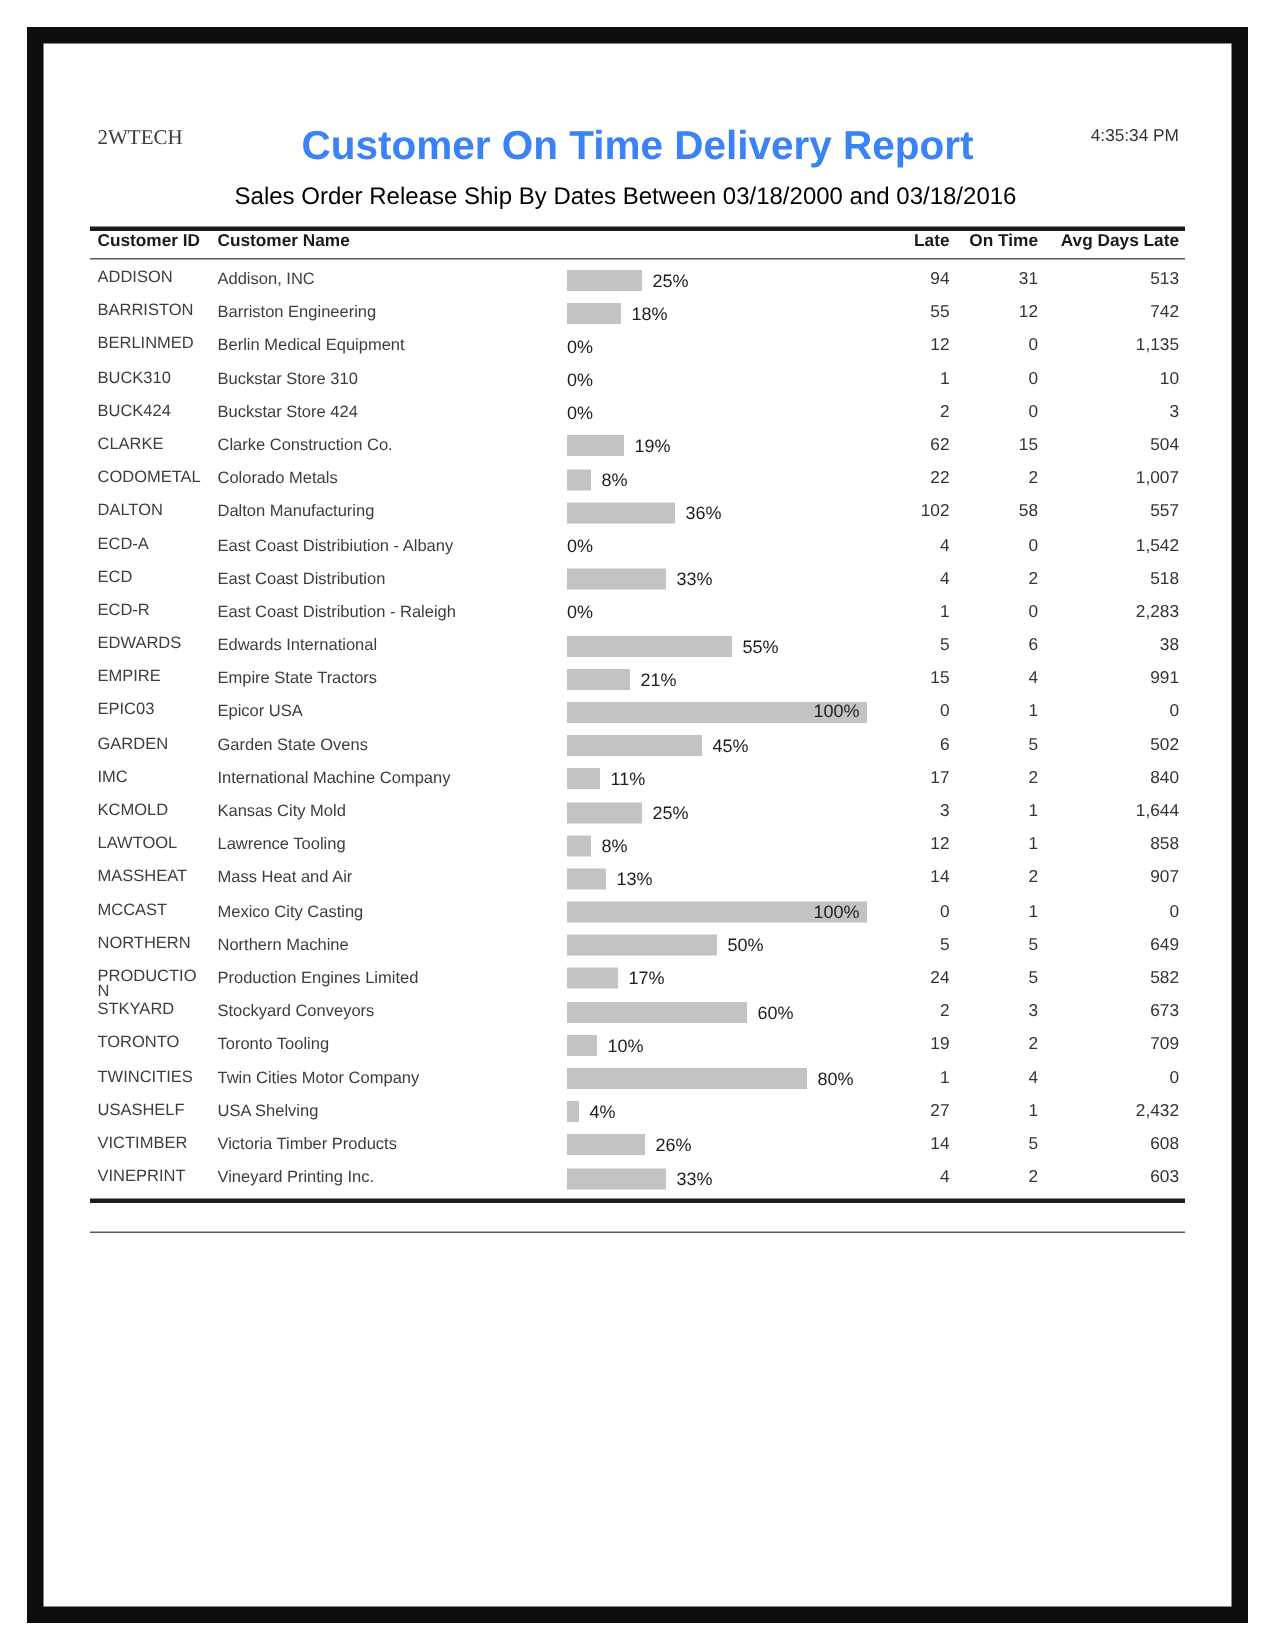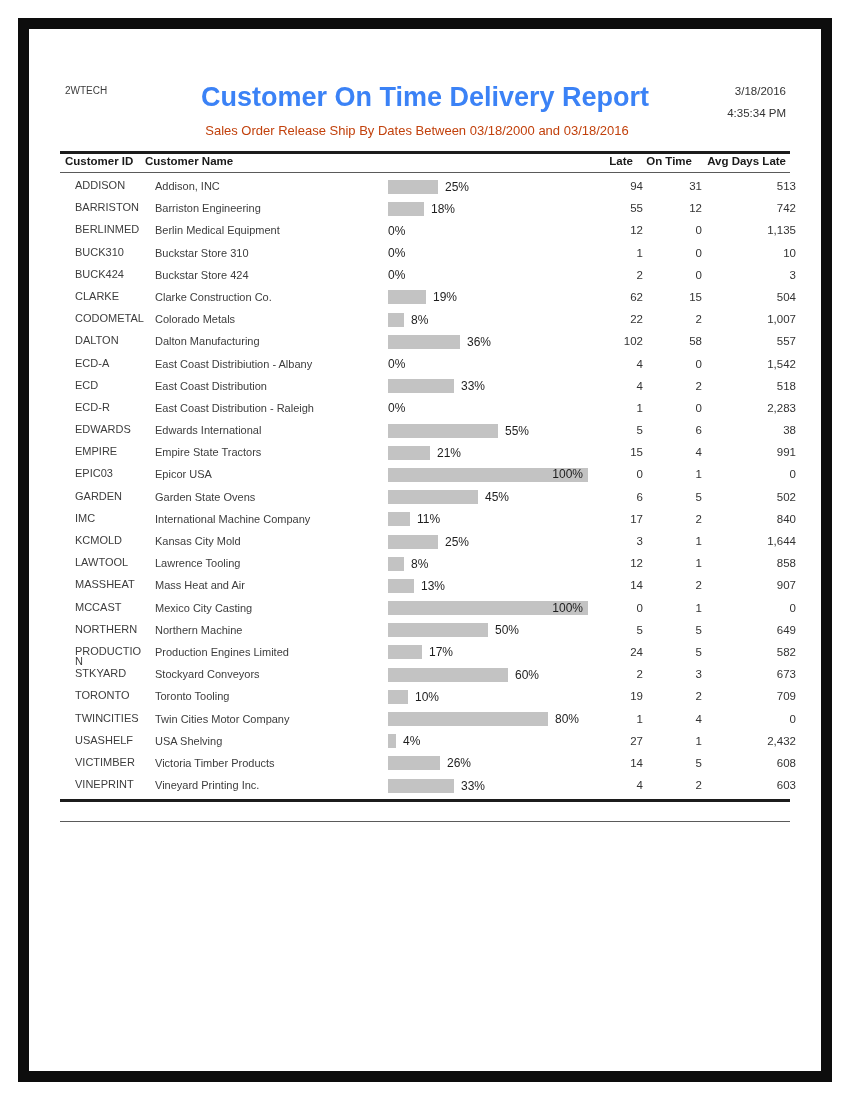--- a/index.html
+++ b/index.html
@@ -4,61 +4,60 @@
 <style>
   html,body{margin:0;padding:0;background:#fff;}
   .canvas{
     position:relative;width:850px;height:1100px;background:#ffffff;
     font-family:"Liberation Sans","DejaVu Sans",sans-serif;overflow:hidden;
   }
   .frame{
     position:absolute;left:18px;top:18px;width:814px;height:1064px;
     border:11px solid #0d0d0d;box-sizing:border-box;background:#ffffff;
   }
-  .company{position:absolute;left:65px;top:85px;font-size:10px;color:#3c3c3c;}
+  .company{position:absolute;left:65px;top:85px;font-size:14px;color:#3c3c3c;font-family:Liberation Serif, serif;}
   .title{position:absolute;left:0;right:0;top:82px;text-align:center;
     font-size:27px;font-weight:bold;color:#3b82f6;}
   .subtitle{position:absolute;left:0;right:16px;top:123px;text-align:center;
-    font-size:13px;color:#c2410c;}
+    font-size:16px;color:#000000;}
   .pageinfo{position:absolute;left:600px;width:186px;top:81px;text-align:right;
     font-size:11.5px;color:#333;line-height:21.5px;}
   .rule-thick{position:absolute;left:60px;width:730px;height:2.5px;background:#1c1c1c;}
   .rule-thin{position:absolute;left:60px;width:730px;height:1px;background:#5a5a5a;}
   .r1{top:151px;} .r2{top:172px;}
   .thead{position:absolute;left:0;top:155px;width:850px;height:32px;
     font-size:11.5px;font-weight:bold;color:#1a1a1a;padding-left:13px;}
   .c-id{position:absolute;left:65px;width:72px;word-break:break-all;line-height:10.5px;}
   .c-name{position:absolute;left:145px;width:230px;white-space:nowrap;}
   .c-bar{position:absolute;left:378px;width:200px;display:flex;align-items:center;}
   .c-late{position:absolute;left:578px;width:55px;text-align:right;}
   .c-ontime{position:absolute;left:633px;width:59px;text-align:right;}
   .c-avg{position:absolute;left:692px;width:94px;text-align:right;}
   #rows{position:absolute;left:0;top:176px;width:850px;}
-  .row{position:relative;height:22.2px;font-size:11.5px;color:#3d3d3d;margin-left:10px;}
+  .row{position:relative;height:22.2px;font-size:11.5px;color:#3d3d3d;}
   .row .c-id,.row .c-name{top:4px;font-size:11px;}
   .row .c-late,.row .c-ontime,.row .c-avg{top:4px;color:#333;}
   .row .c-bar{top:3px;height:15px;}
   .bar{height:14px;background:var(--bar,#c3c3c3);flex:none;}
   .pct{margin-left:7px;font-size:12px;color:#1e1e1e;white-space:nowrap;}
   .rule-bot{position:absolute;left:60px;width:730px;height:2.5px;background:#1c1c1c;top:799px;}
   .totals{position:absolute;left:0;top:803px;width:850px;height:16px;
     font-size:11.5px;color:#2b2b2b;}
   .rule-bot2{position:absolute;left:60px;width:730px;height:1px;background:#5a5a5a;top:821px;}
 </style>
 </head>
 <body>
 
 <div class="canvas">
   <div class="frame"></div>
 
   <div class="company">2WTECH</div>
   <div class="title">Customer On Time Delivery Report</div>
   <div class="subtitle">Sales Order Release Ship By Dates Between 03/18/2000 and 03/18/2016</div>
   <div class="pageinfo">
-    <div>3/18/2016</div>
     <div>4:35:34 PM</div>
   </div>
 
   <div class="rule-thick r1"></div>
 
   <div class="thead">
     <div class="c-id" style="width:90px;word-break:normal;line-height:normal;">Customer ID</div>
     <div class="c-name">Customer Name</div>
     <div class="c-late">Late</div>
     <div class="c-ontime">On Time</div>

